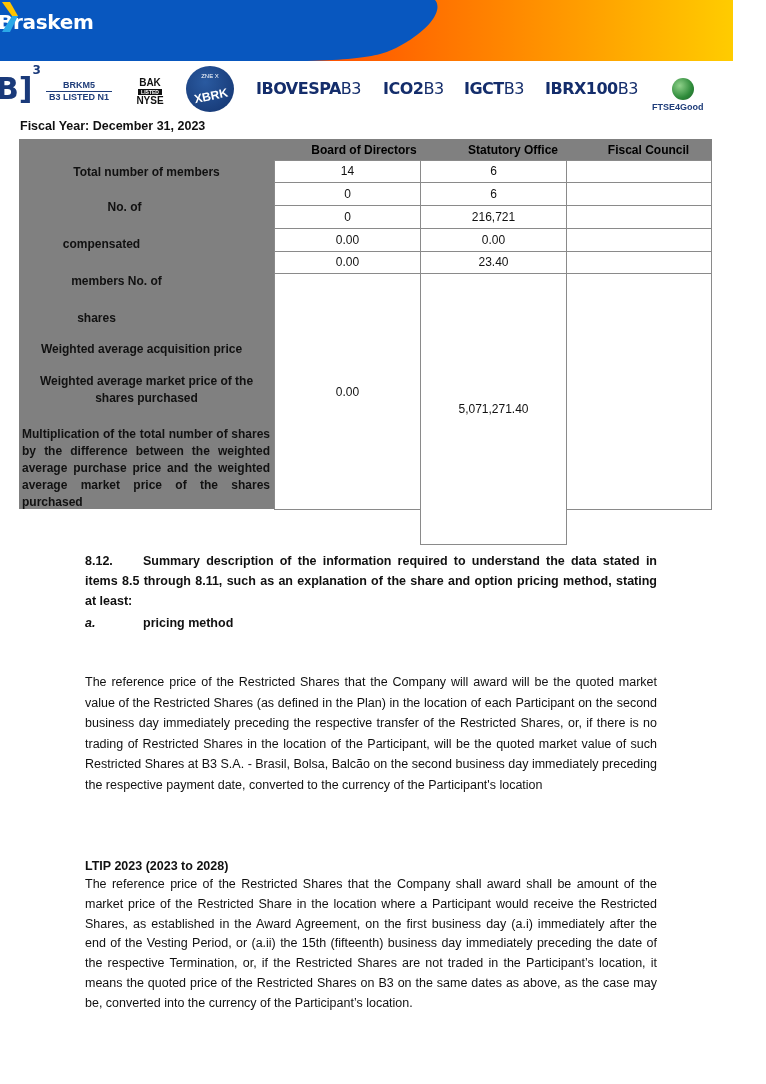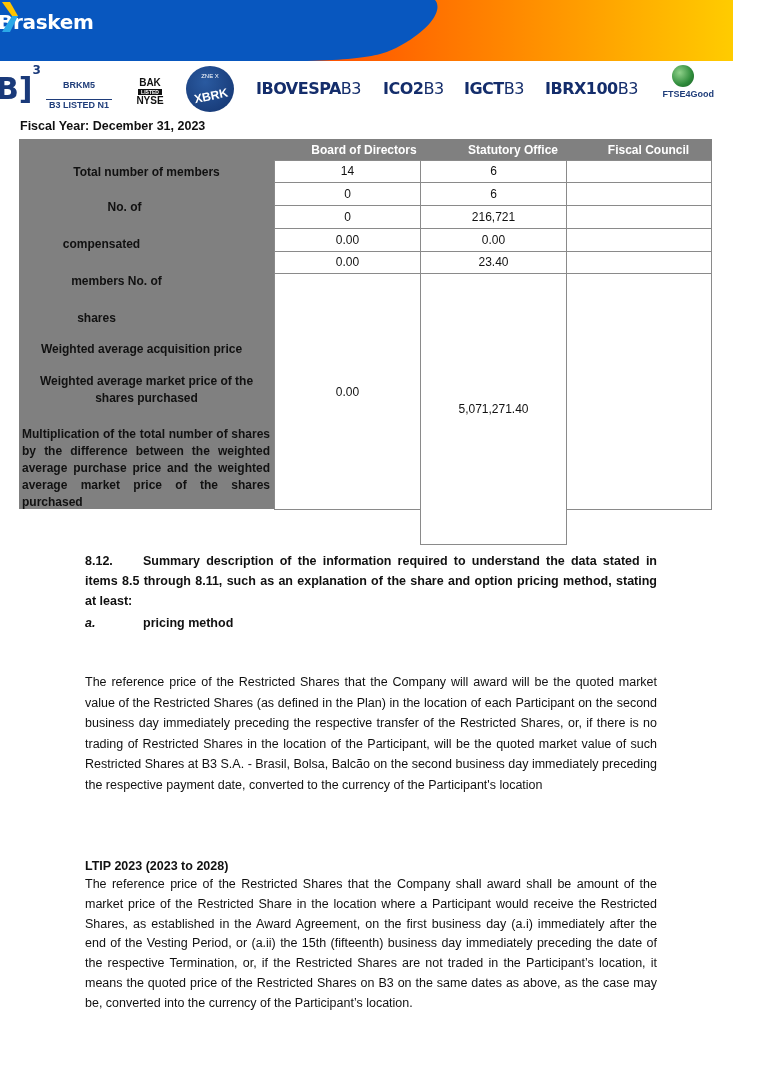--- a/index.html
+++ b/index.html
@@ -11,41 +11,41 @@
     .banner svg { position: absolute; left: 0; top: 0; }
     .brand { position: absolute; left: -2px; top: 10px; font-size: 20px; font-weight: bold; color: #ffffff; letter-spacing: -0.3px; font-family: "DejaVu Sans", sans-serif; }
     .brand-mark { position: absolute; left: 72px; top: 6px; }
 
     
     .logos { position: absolute; left: 0; top: 63px; width: 766px; height: 52px; }
     .logo { position: absolute; }
     .b3mark { left: -4px; top: 8px; font-size: 30px; font-weight: bold; color: #1a3a7a; font-family: "DejaVu Sans", sans-serif; }
     .b3mark sup { font-size: 12px; position: relative; top: -14px; }
     .brkm { left: 46px; top: 17px; width: 66px; text-align: center; color: #1f3d7a; }
-    .brkm .t1 { font-size: 9px; font-weight: bold; border-bottom: 1px solid #1f3d7a; padding-bottom: 9px; }
+    .brkm .t1 { font-size: 9px; font-weight: bold; border-bottom: 1px solid #1f3d7a; padding-bottom: 1px; }
     .brkm .t2 { font-size: 9px; font-weight: bold; }
     .bak { left: 136px; top: 15px; width: 28px; text-align: center; color: #111; font-weight: bold; }
     .bak .b1 { font-size: 10px; line-height: 10px; }
     .bak .b2 { font-size: 5px; line-height: 6px; background: #111; color: #fff; margin: 1px 2px; }
     .bak .b3 { font-size: 10px; line-height: 10px; }
     .xbrk { left: 186px; top: 3px; width: 48px; height: 46px; border-radius: 50%; background: radial-gradient(circle at 40% 35%, #2a5aa0, #13336e); color: #fff; text-align: center; }
     .xbrk .x1 { font-size: 6px; padding-top: 7px; }
     .xbrk .x2 { font-size: 12px; font-weight: bold; padding-top: 10px; transform: rotate(-12deg); }
     .idx { top: 16px; font-size: 16px; font-weight: bold; color: #142d6b; font-family: "DejaVu Sans", sans-serif; letter-spacing: -0.5px; }
     .idx .b3s { font-weight: normal; }
-    .ftse { left: 652px; top: 2px; width: 62px; text-align: right; }
+    .ftse { left: 652px; top: 15px; width: 62px; text-align: left; }
     .globe { width: 22px; height: 22px; margin: 0 auto; border-radius: 50%; background: radial-gradient(circle at 35% 35%, #8fd18a, #2e8b3a 60%, #1d5e26); }
     .ftse .ft { font-size: 9px; color: #1f3d7a; margin-top: 2px; font-weight: bold; }
 
     
     .fy { position: absolute; left: 20px; top: 119px; font-size: 12.5px; font-weight: bold; }
 
     
     .tbl { position: absolute; left: 19px; top: 139px; width: 693px; height: 370px; background: #808080; }
-    .hdr { position: absolute; top: 0; height: 20px; font-size: 12px; font-weight: bold; text-align: center; line-height: 22px; color: #ffffff; }
+    .hdr { position: absolute; top: 0; height: 20px; font-size: 12px; font-weight: bold; text-align: center; line-height: 22px; color: #000000; }
     .lbl { position: absolute; left: 0; width: 255px; font-size: 12px; font-weight: bold; text-align: center; color: #111; line-height: 17px; }
     .lbl.just { text-align: justify; text-align-last: left; padding: 0 4px 0 3px; }
     .cell { position: absolute; background: #ffffff; border: 1.5px solid #8a8a8a; font-size: 12px; text-align: center; color: #111; }
     .bigcell { display: flex; align-items: center; justify-content: center; }
 
     
     .sec { position: absolute; left: 85px; width: 572px; font-size: 12.5px; color: #111; line-height: 20px; }
     .sec-head { top: 551px; font-weight: bold; }
     .sec-head .num { display: inline-block; width: 58px; font-weight: bold; }
     .sec-head .t { text-align: justify; }

